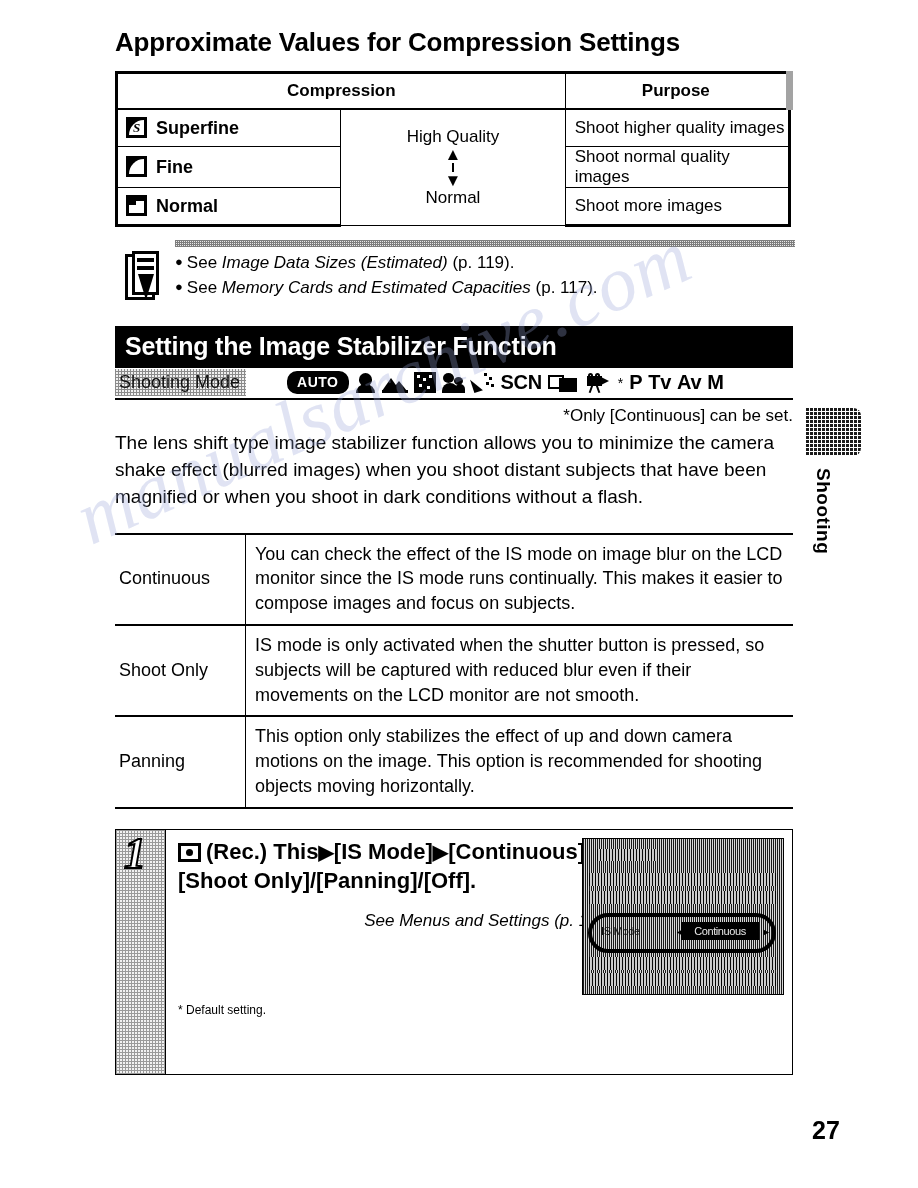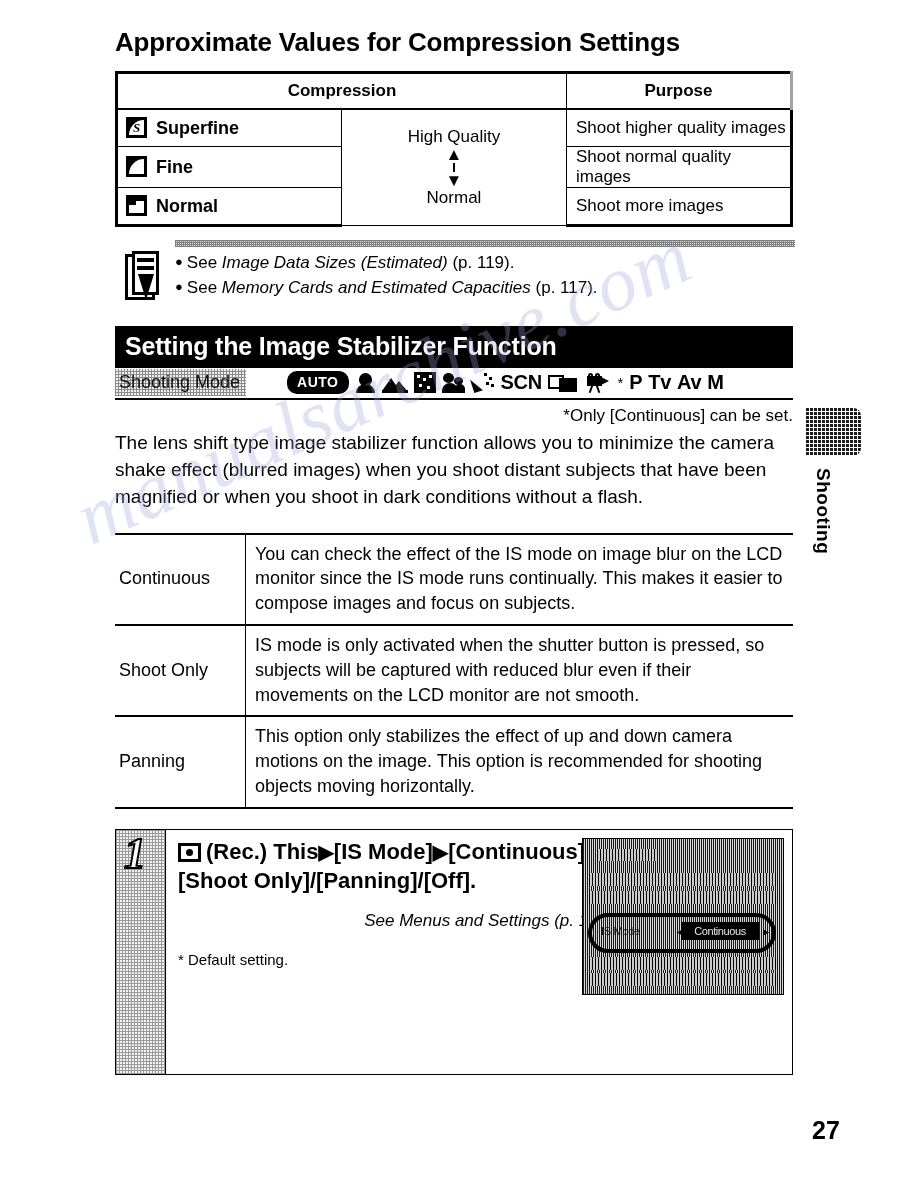--- a/index.html
+++ b/index.html
@@ -440,22 +440,22 @@
   }
   .tri { font-size: 20px; vertical-align: 0; }
   .see-menus {
     margin-top: 16px;
     font-size: 17px;
     font-style: italic;
     text-align: right;
     width: 430px;
   }
   .default-note {
-    margin-top: 20px;
-    font-size: 15px;
+    margin-top: 72px;
+    font-size: 12px;
   }
 
   
   .lcd {
     position: absolute;
     right: 8px;
     top: 8px;
     width: 200px;
     height: 155px;
     background-color: #b6b6b6;
@@ -552,21 +552,21 @@
   <div class="watermark">manualsarchive.com</div>
 
   <div class="content">
 
     <h1 class="doc-title">Approximate Values for Compression Settings</h1>
 
     <table class="compression">
       <tbody>
           <tr>
         <th class="hdr" colspan="2" style="border-left:3px solid #000;">Compression</th>
-        <th class="hdr" style="border-right:3px solid #a3a3a3;margin-top:48px;">Purpose</th>
+        <th class="hdr" style="border-right:7px solid #a3a3a3;margin-top:48px;">Purpose</th>
       </tr>
 
       <tr>
         <td class="mode-cell" style="width:178px;border-left:3px solid #000;">
           <span class="qicon superfine">
             <i class="wedge"></i><span class="s">S</span>
           </span><span>Superfine</span>
         </td>
         <td class="qual-cell" rowspan="3" style="width:144px;">
           <div class="arrow-col">

